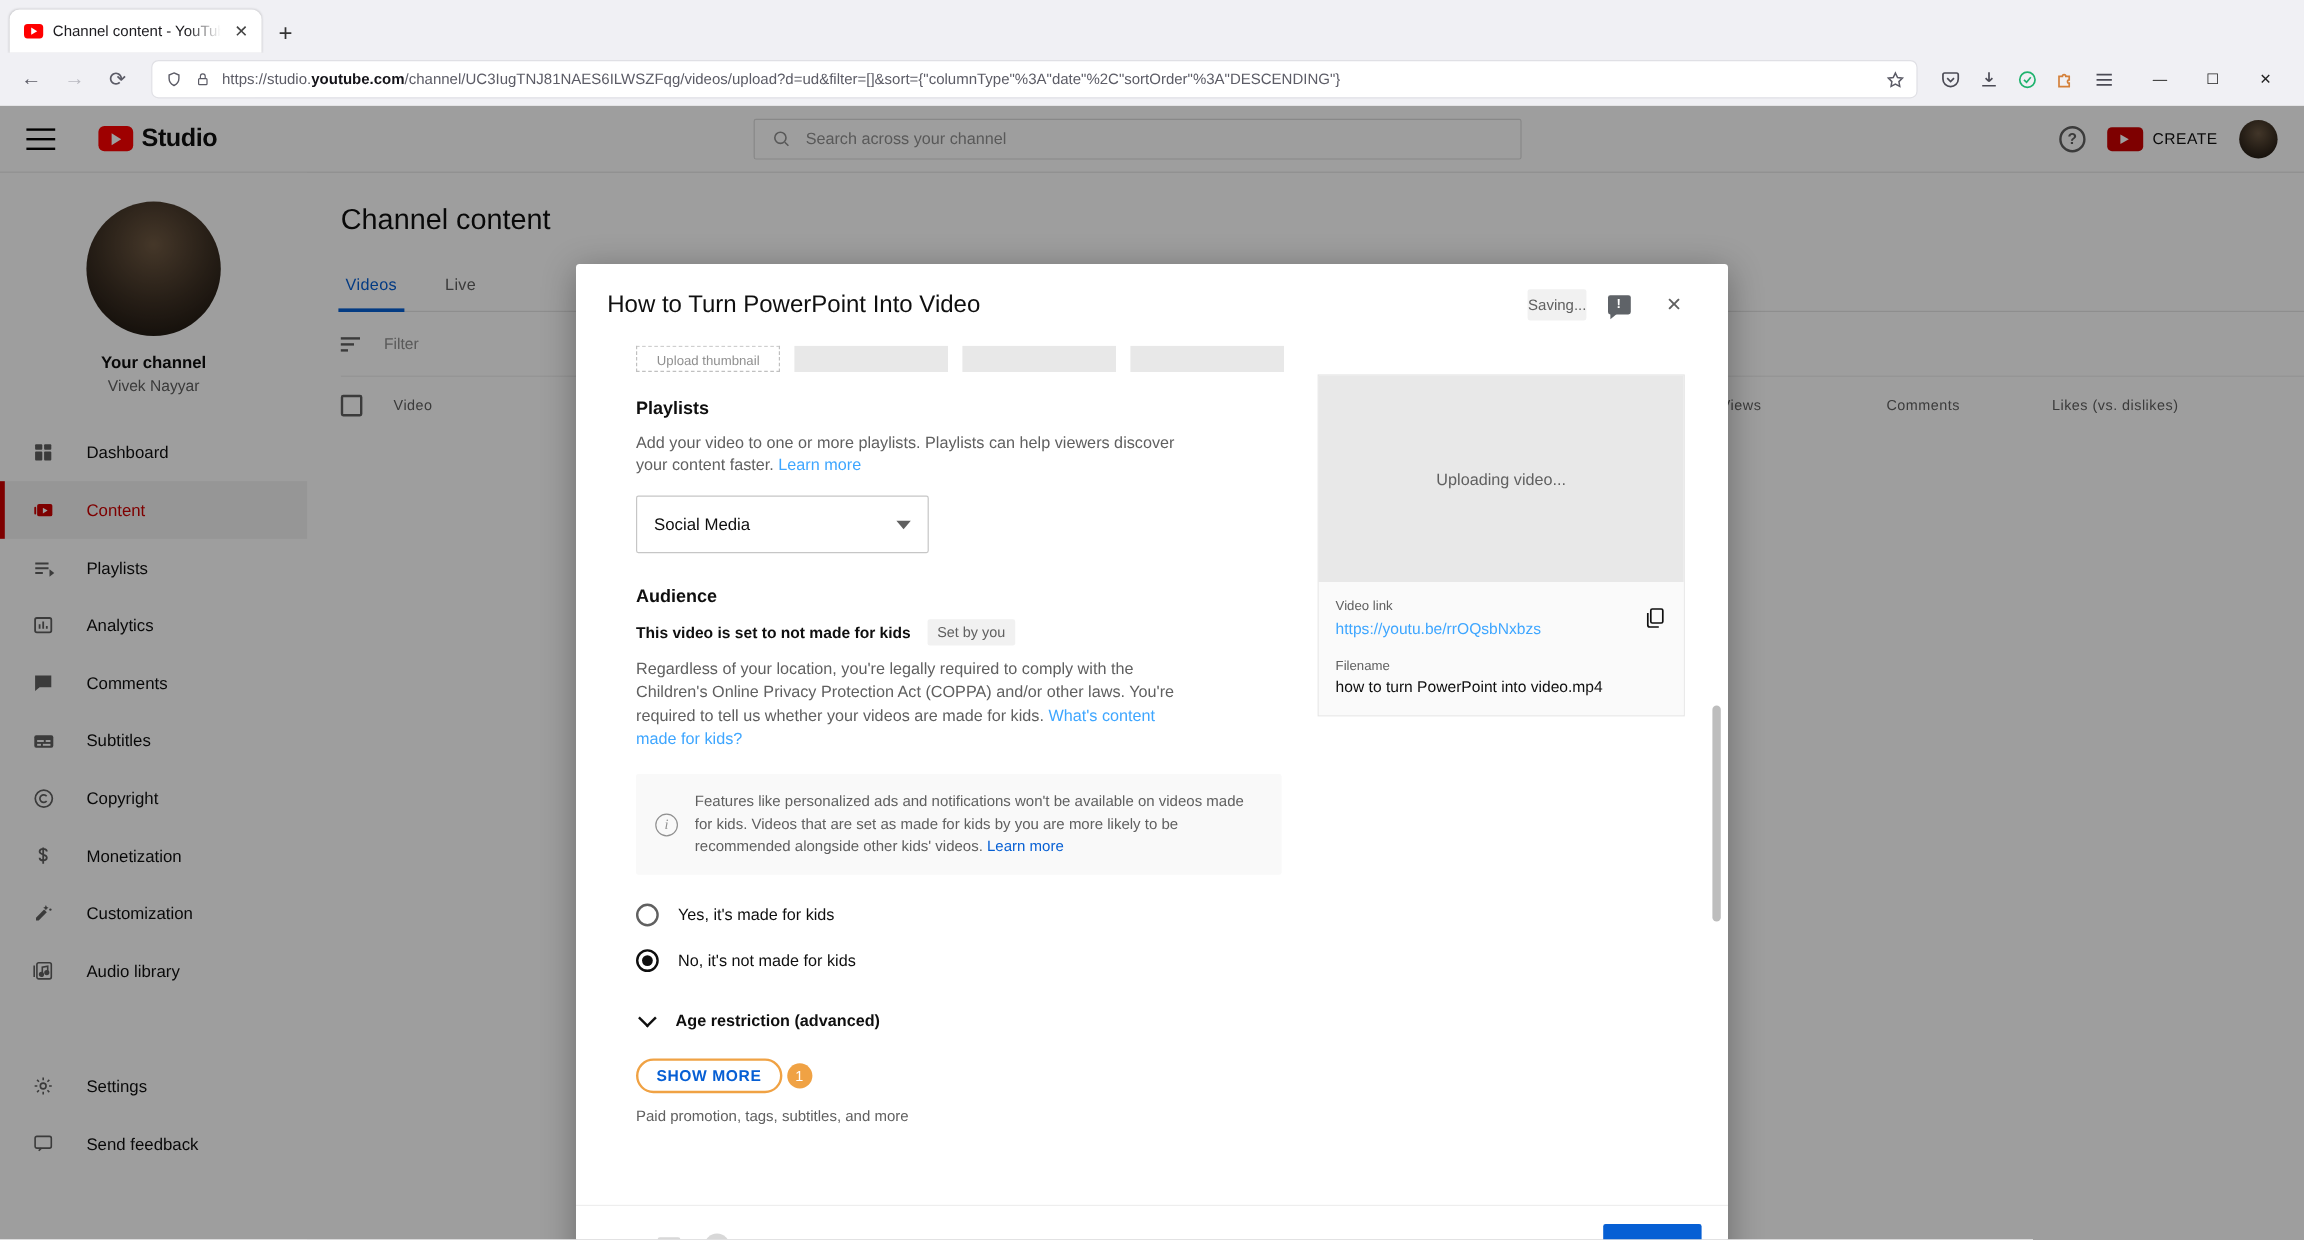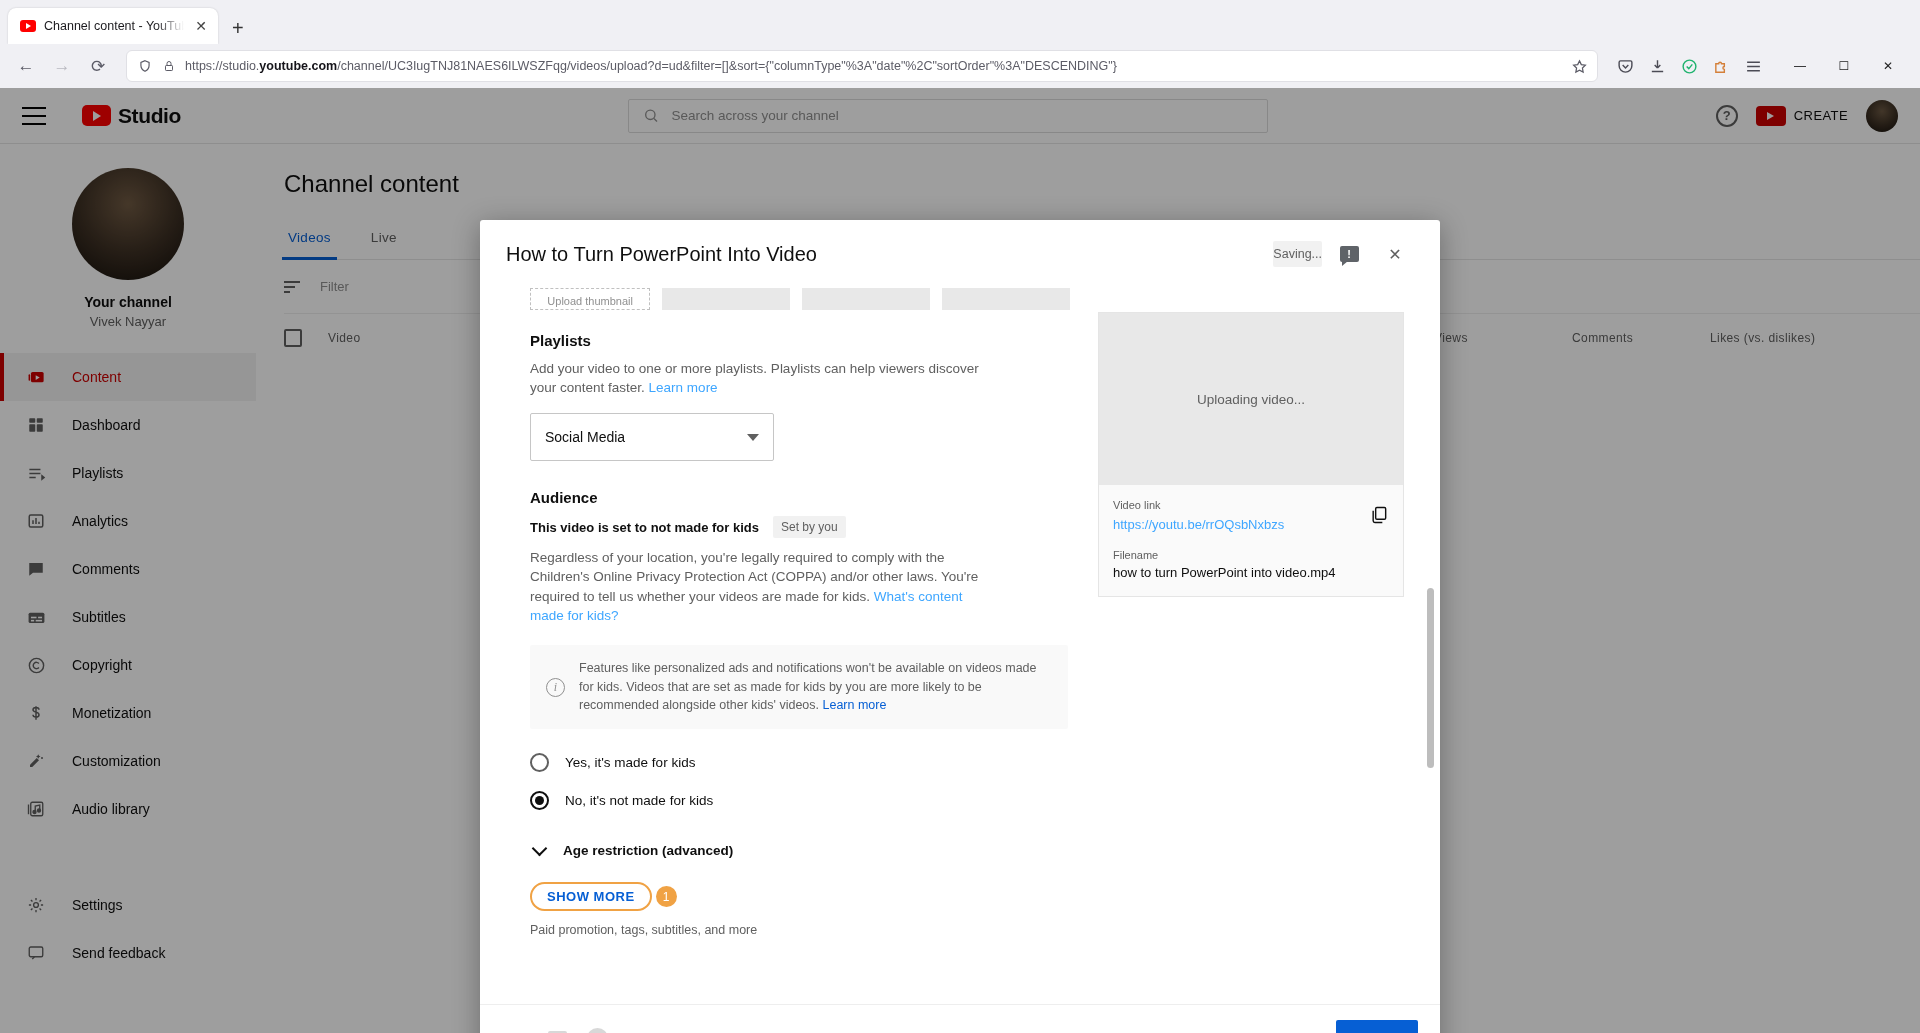--- a/index.html
+++ b/index.html
@@ -319,40 +319,40 @@
 
     <div class="body-row">
 
       <div class="sidebar">
         <div class="channel-card">
           <div class="avatar-lg"></div>
           <div class="ch-name">Your channel</div>
           <div class="ch-sub">Vivek Nayyar</div>
         </div>
         <div class="navlist">
-          <div class="navitem active">
-            <span class="nav-ic">
-                <svg width="19" height="19" viewBox="0 0 24 24" fill="currentColor">
-                  <rect x="5" y="5" width="16" height="13" rx="2"></rect>
-                  <polygon points="11,9 11,15 16,12" fill="#fff"></polygon>
-                  <rect x="2" y="8" width="2" height="8" rx="1"></rect>
-                </svg>
-              </span>
-            <span>Content</span>
-          </div>
           <div class="navitem">
             <span class="nav-ic">
                 <svg width="18" height="18" viewBox="0 0 24 24" fill="currentColor">
                   <rect x="3" y="3" width="8" height="6" rx="1"></rect>
                   <rect x="13" y="3" width="8" height="6" rx="1"></rect>
                   <rect x="3" y="11" width="8" height="10" rx="1"></rect>
                   <rect x="13" y="11" width="8" height="10" rx="1"></rect>
                 </svg>
               </span>
             <span>Dashboard</span>
+          </div>
+          <div class="navitem active">
+            <span class="nav-ic">
+                <svg width="19" height="19" viewBox="0 0 24 24" fill="currentColor">
+                  <rect x="5" y="5" width="16" height="13" rx="2"></rect>
+                  <polygon points="11,9 11,15 16,12" fill="#fff"></polygon>
+                  <rect x="2" y="8" width="2" height="8" rx="1"></rect>
+                </svg>
+              </span>
+            <span>Content</span>
           </div>
           <div class="navitem">
             <span class="nav-ic">
                 <svg width="19" height="19" viewBox="0 0 24 24" stroke="currentColor" stroke-width="2">
                   <path d="M3 7h14M3 12h14M3 17h8"></path>
                   <polygon points="18,13 18,21 23,17" fill="currentColor" stroke="none"></polygon>
                 </svg>
               </span>
             <span>Playlists</span>
           </div>

